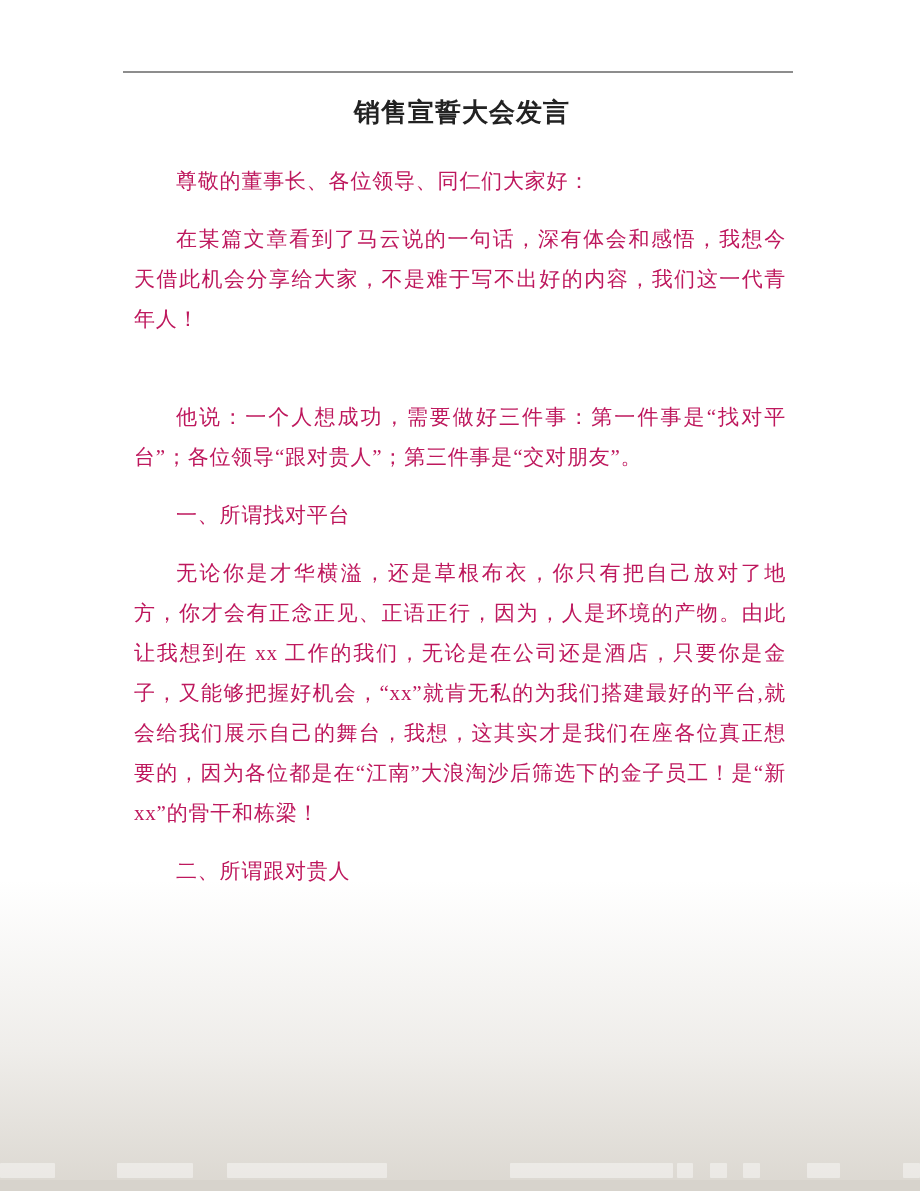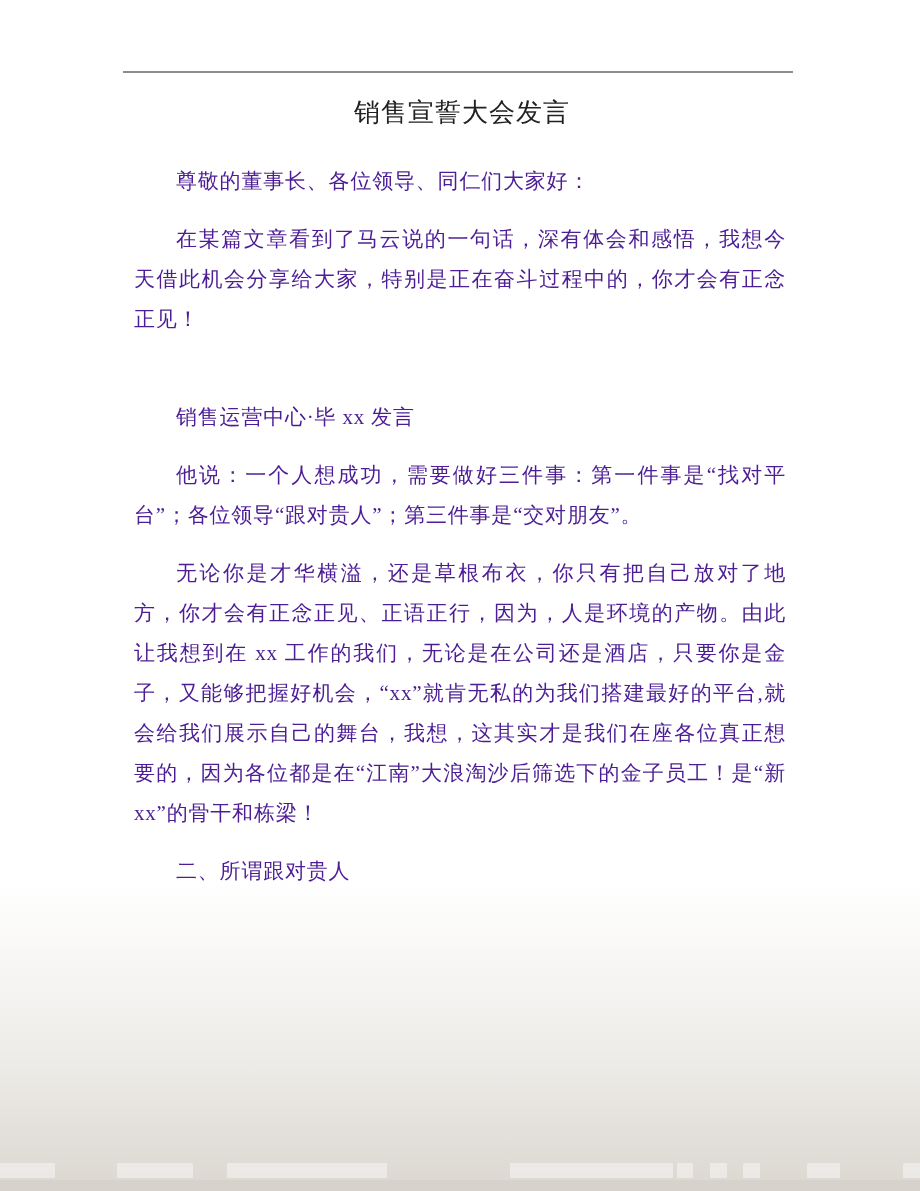--- a/index.html
+++ b/index.html
@@ -23,31 +23,31 @@
   .content {
     position: absolute;
     top: 73px;
     left: 134px;
     width: 656px;
   }
   .doc-title {
     margin: 18px 0 0 0;
     text-align: center;
     font-size: 26px;
-    font-weight: normal;
+    font-weight: bold;
     color: #222222;
     line-height: 44px;
     letter-spacing: 1px;
   }
   p.para {
     margin: 18px 4px 0 0;
     font-size: 21px;
     line-height: 40px;
     letter-spacing: 0.8px;
-    color: #4c1d95;
+    color: #be185d;
     text-indent: 2em;
     text-align: justify;
   }
   p.para.first { margin-top: 26px; }
   .blank-line { height: 40px; }
   .bottom-fade {
     position: absolute;
     left: 0;
     top: 880px;
     width: 920px;
@@ -75,26 +75,26 @@
 <body>
 
 <div class="page">
 
   <div class="top-divider"></div>
 
   <div class="content">
     <h1 class="doc-title">销售宣誓大会发言</h1>
 
     <p class="para first">尊敬的董事长、各位领导、同仁们大家好：</p>
-    <p class="para">在某篇文章看到了马云说的一句话，深有体会和感悟，我想今天借此机会分享给大家，特别是正在奋斗过程中的，你才会有正念正见！</p>
+    <p class="para">在某篇文章看到了马云说的一句话，深有体会和感悟，我想今天借此机会分享给大家，不是难于写不出好的内容，我们这一代青年人！</p>
 
     <div class="blank-line"></div>
 
-    <p class="para">销售运营中心·毕 xx 发言</p>
     <p class="para">他说：一个人想成功，需要做好三件事：第一件事是“找对平台”；各位领导“跟对贵人”；第三件事是“交对朋友”。</p>
+    <p class="para">一、所谓找对平台</p>
     <p class="para">无论你是才华横溢，还是草根布衣，你只有把自己放对了地方，你才会有正念正见、正语正行，因为，人是环境的产物。由此让我想到在 xx 工作的我们，无论是在公司还是酒店，只要你是金子，又能够把握好机会，“xx”就肯无私的为我们搭建最好的平台,就会给我们展示自己的舞台，我想，这其实才是我们在座各位真正想要的，因为各位都是在“江南”大浪淘沙后筛选下的金子员工！是“新 xx”的骨干和栋梁！</p>
     <p class="para">二、所谓跟对贵人</p>
   </div>
 
   <div class="bottom-fade"></div>
 
   <div class="remnant" style="left:0;   width:55px;"></div>
   <div class="remnant" style="left:117px; width:76px;"></div>
   <div class="remnant" style="left:227px; width:160px;"></div>
   <div class="remnant" style="left:510px; width:163px;"></div>

